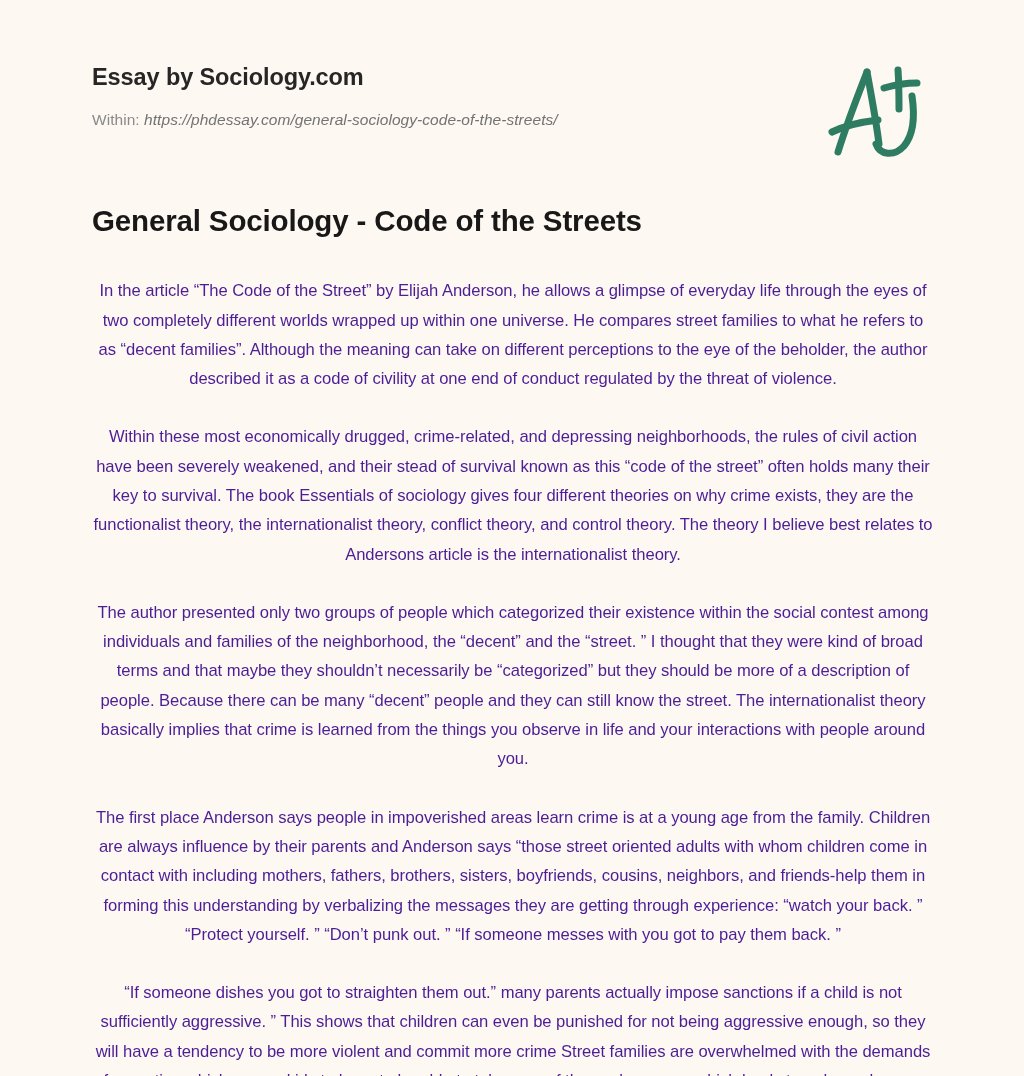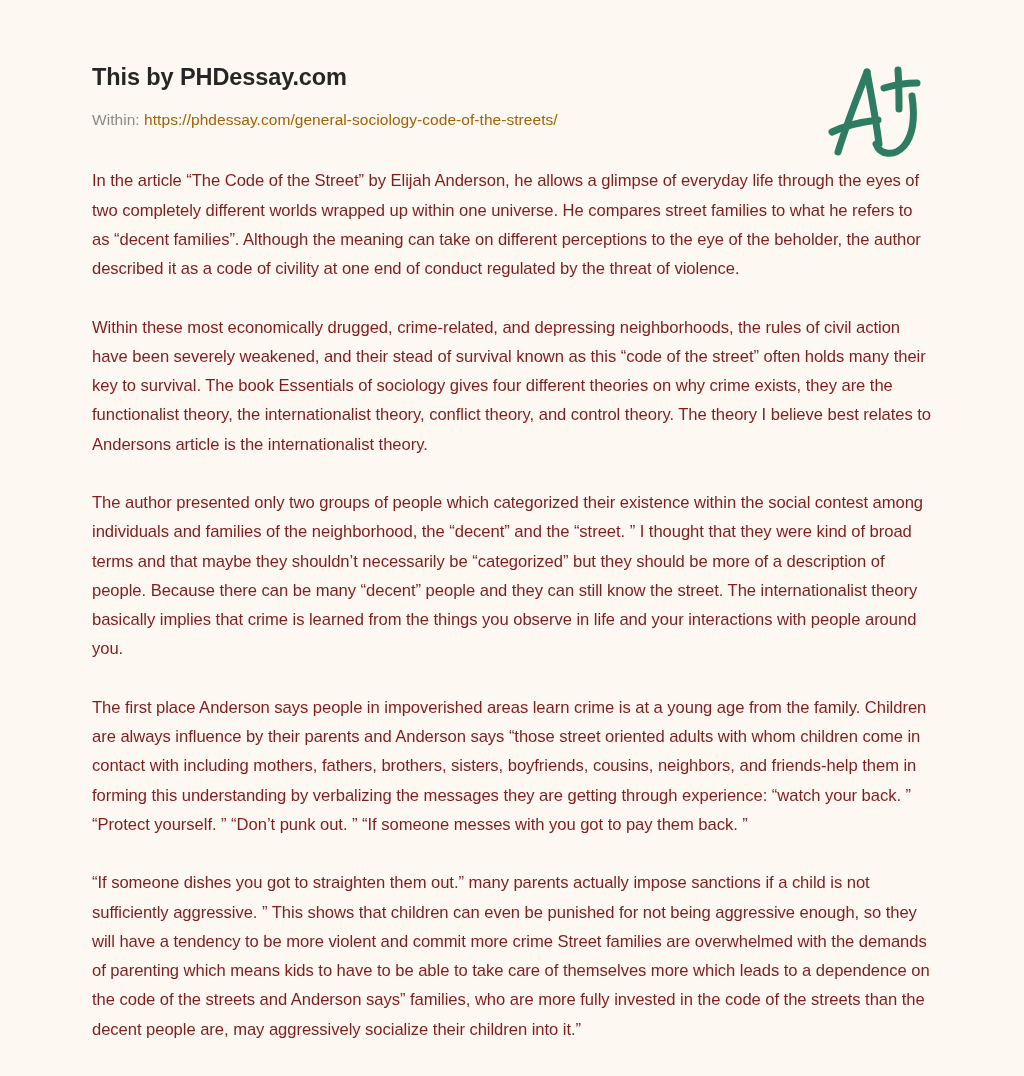--- a/index.html
+++ b/index.html
@@ -44,23 +44,24 @@
     line-height: 1.3;
     color: #8a8a8a;
     letter-spacing: 0.05px;
   }
 
   .source-label {
     color: #8a8a8a;
   }
 
   .source-url {
-    color: #a16207;
+    color: #737373;
     text-decoration: none;
     cursor: pointer;
+    font-style: italic;
   }
 
   
   .logo {
     position: absolute;
     top: 58px;
     right: -2px;
     width: 120px;
     height: 110px;
     pointer-events: none;
@@ -84,37 +85,37 @@
 
   
   .article {
     padding-top: 36px;
   }
 
   .article p {
     margin: 0 0 29px 0;
     font-size: 16.6px;
     line-height: 29.3px;
-    color: #7f1d1d;
+    color: #4c1d95;
     letter-spacing: -0.05px;
-    text-align: left;
+    text-align: center;
     max-width: 843px;
   }
   .article p:last-child {
     margin-bottom: 0;
   }
 </style>
 </head>
 <body>
 
 <div class="page">
 
   <div class="header">
 
-    <h1 class="brand-line">This by PHDessay.com</h1>
+    <h1 class="brand-line">Essay by Sociology.com</h1>
 
     <p class="source-line">
       <span class="source-label">Within: </span><a class="source-url" href="#">https://phdessay.com/general-sociology-code-of-the-streets/</a>
     </p>
 
     <div class="logo">
       <svg viewBox="0 0 120 110" xmlns="http://www.w3.org/2000/svg">
         <g fill="none" stroke="#2e7d63" stroke-linecap="round" stroke-linejoin="round">
 
           <path d="M51 14 C44 32 32 62 22 94" stroke-width="7"></path>
@@ -126,20 +127,21 @@
           <path d="M82 12 C83 26 83 40 83 51" stroke-width="7"></path>
 
           <path d="M68 30 C78 27 92 25 101 25" stroke-width="7"></path>
 
           <path d="M96 38 C99 58 98 76 88 88 C78 99 64 97 60 86" stroke-width="7"></path>
         </g>
       </svg>
     </div>
   </div>
 
+  <h2 class="doc-title">General Sociology - Code of the Streets</h2>
 
   <div class="article">
     <p>In the article “The Code of the Street” by Elijah Anderson, he allows a glimpse of everyday life through the eyes of two completely different worlds wrapped up within one universe. He compares street families to what he refers to as “decent families”. Although the meaning can take on different perceptions to the eye of the beholder, the author described it as a code of civility at one end of conduct regulated by the threat of violence.</p>
     <p>Within these most economically drugged, crime-related, and depressing neighborhoods, the rules of civil action have been severely weakened, and their stead of survival known as this “code of the street” often holds many their key to survival. The book Essentials of sociology gives four different theories on why crime exists, they are the functionalist theory, the internationalist theory, conflict theory, and control theory. The theory I believe best relates to Andersons article is the internationalist theory.</p>
     <p>The author presented only two groups of people which categorized their existence within the social contest among individuals and families of the neighborhood, the “decent” and the “street. ” I thought that they were kind of broad terms and that maybe they shouldn’t necessarily be “categorized” but they should be more of a description of people. Because there can be many “decent” people and they can still know the street. The internationalist theory basically implies that crime is learned from the things you observe in life and your interactions with people around you.</p>
     <p>The first place Anderson says people in impoverished areas learn crime is at a young age from the family. Children are always influence by their parents and Anderson says “those street oriented adults with whom children come in contact with including mothers, fathers, brothers, sisters, boyfriends, cousins, neighbors, and friends-help them in forming this understanding by verbalizing the messages they are getting through experience: “watch your back. ” “Protect yourself. ” “Don’t punk out. ” “If someone messes with you got to pay them back. ”</p>
     <p>“If someone dishes you got to straighten them out.” many parents actually impose sanctions if a child is not sufficiently aggressive. ” This shows that children can even be punished for not being aggressive enough, so they will have a tendency to be more violent and commit more crime Street families are overwhelmed with the demands of parenting which means kids to have to be able to take care of themselves more which leads to a dependence on the code of the streets and Anderson says” families, who are more fully invested in the code of the streets than the decent people are, may aggressively socialize their children into it.”</p>
 
   </div>
 

